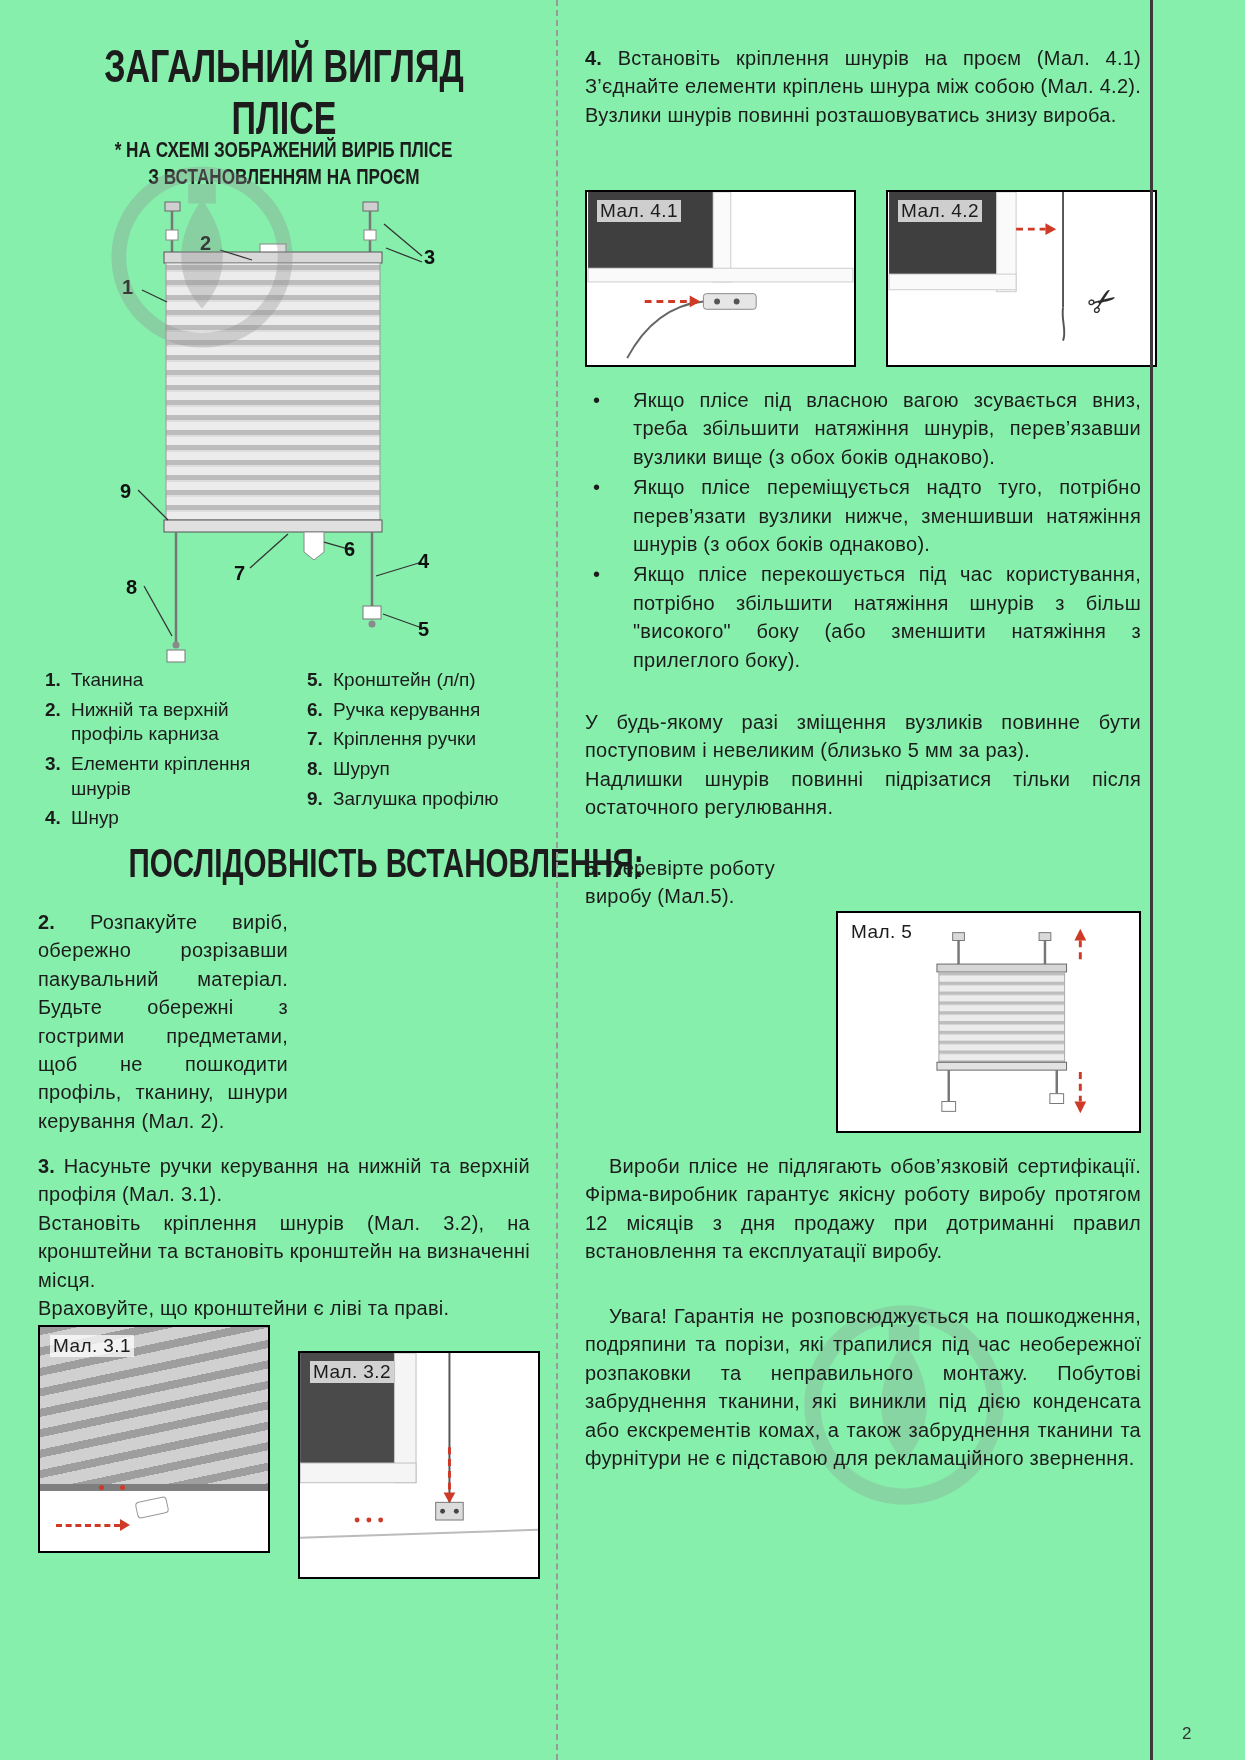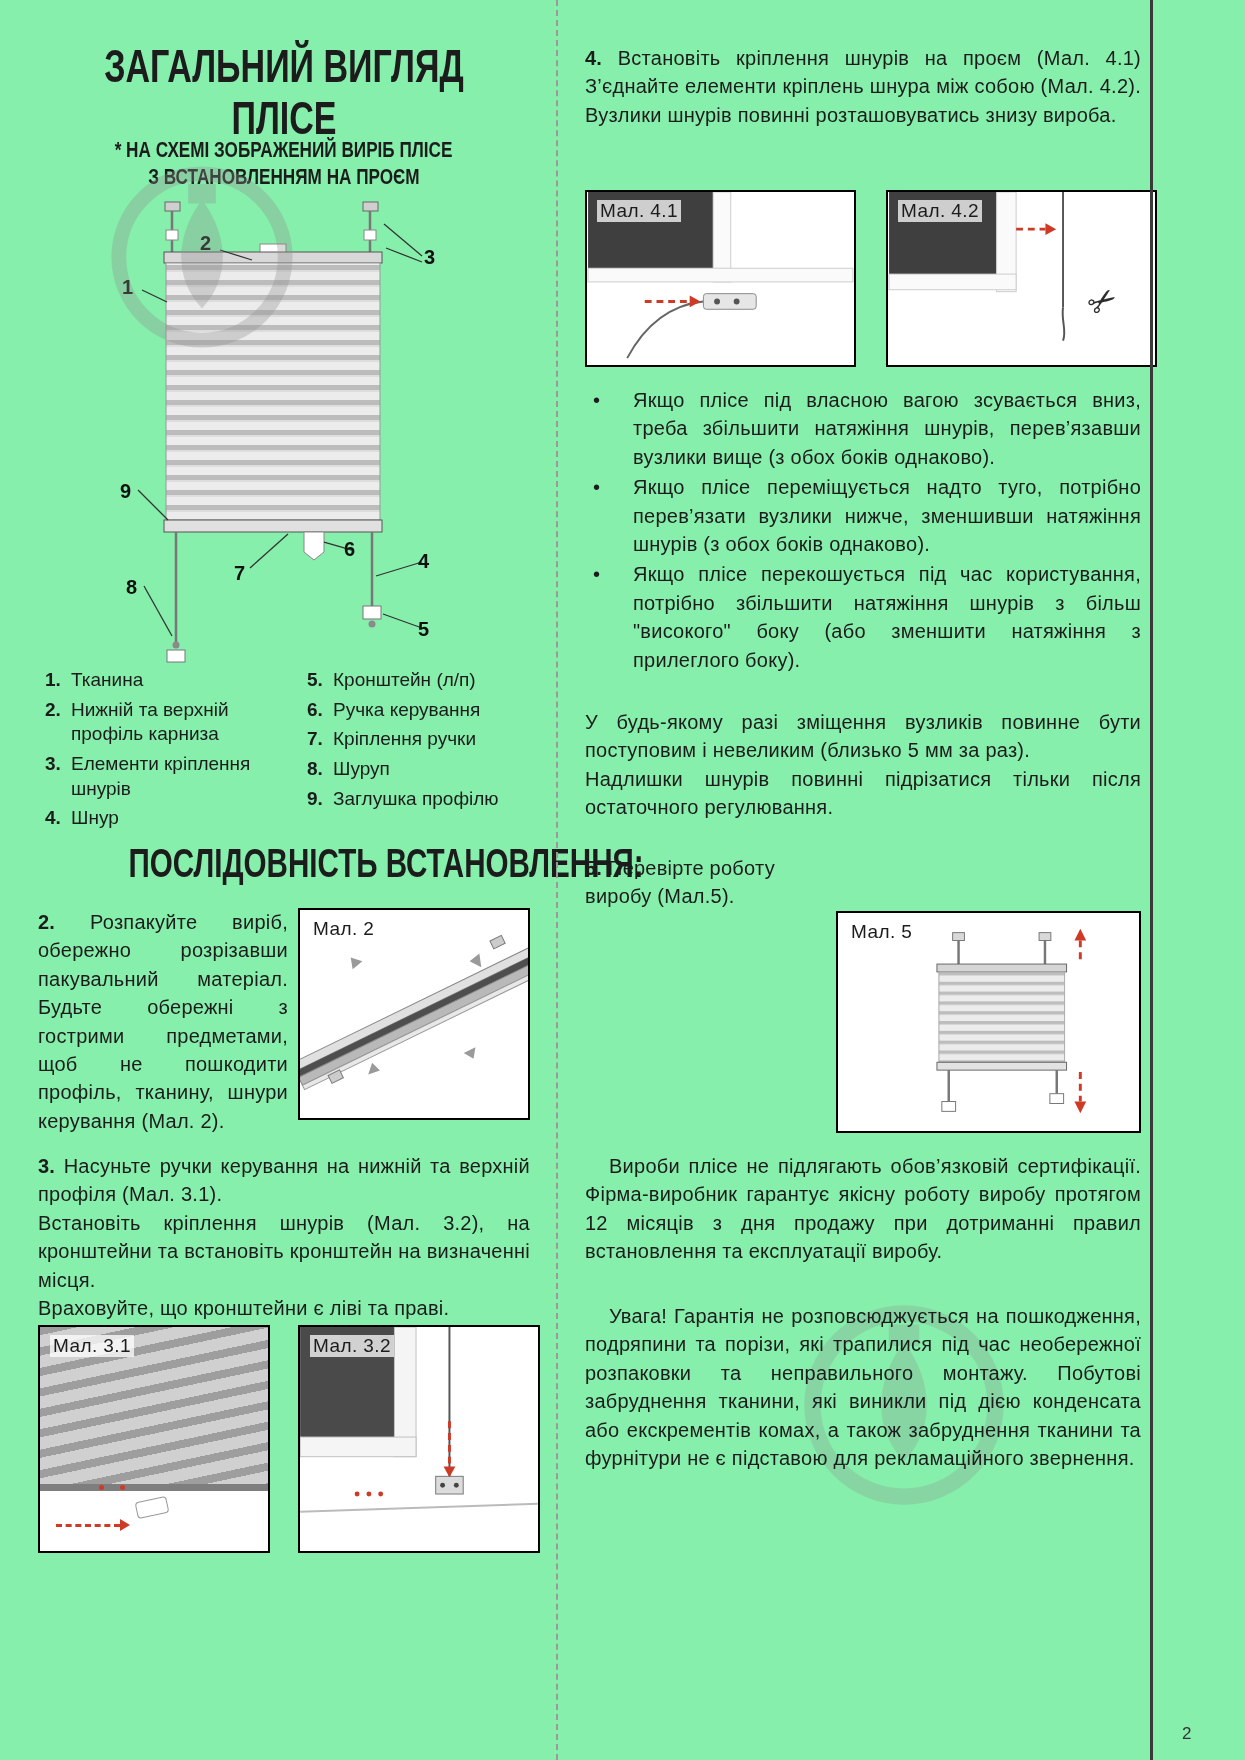--- a/index.html
+++ b/index.html
@@ -66,21 +66,21 @@
   .warranty-h { left:585px; top:1086px; width:556px; text-align:center; }
   .warranty-h .cond { font-size:38px; line-height:44px; transform:scaleX(.8); }
   .warranty-p1 { left:585px; top:1152px; width:556px; text-indent:24px; }
   .warranty-p2 { left:585px; top:1302px; width:556px; text-indent:24px; }
 
   
   .fig-box { position:relative; border:2px solid #000; background:#fff; overflow:hidden; flex:none; }
   .fig-label { position:absolute; top:8px; left:10px; font-size:19px; letter-spacing:.4px; z-index:6; background:rgba(255,255,255,.75); padding:0 3px; }
   .fig2  { width:232px; height:212px; }
   .fig31 { width:232px; height:228px; }
-  .fig32 { width:242px; height:228px; }
+  .fig32 { width:242px; height:228px;margin-top:26px; }
   .fig41, .fig42 { width:271px; height:177px; }
   .fig5  { width:305px; height:222px; margin-left:auto; }
 
   
   .f31-tex { position:absolute; left:0; top:0; right:0; height:70%;
     background:repeating-linear-gradient(168deg,#9e9e9e 0 8px,#d0d0d0 8px 20px); }
   .f31-bar { position:absolute; left:0; top:70%; width:100%; height:7px; background:#7e7e7e; }
   .f31-handle { position:absolute; left:42%; top:77%; width:32px; height:17px; background:#fff;
     border:1.5px solid #999; border-radius:4px; transform:rotate(-12deg); }
   .rdot { position:absolute; width:5px; height:5px; border-radius:50%; background:var(--red); }
@@ -231,37 +231,20 @@
   </div>
 
   <div class="abs seq-heading">
     <span class="cond">ПОСЛІДОВНІСТЬ ВСТАНОВЛЕННЯ:</span>
   </div>
 
   <div class="abs step2-row">
     <p class="body-txt step2-text">
       <b>2.</b>  <span>Розпакуйте виріб, обережно розрізавши пакувальний матеріал. Будьте обережні з гострими предметами, щоб не пошкодити профіль, тканину, шнури керування (Мал. 2).</span>
     </p>
-    <div class="fig-box fig2">
-      <span class="fig-label">Мал. 2</span>
-      <svg viewBox="0 0 238 212" width="232" height="208">
-        <g transform="rotate(-26 119 110)">
-          <rect x="-16" y="96" width="270" height="9" fill="#e0e0e0" stroke="#888"></rect>
-          <rect x="-16" y="105" width="270" height="7" fill="#4e4e4e"></rect>
-          <rect x="-16" y="112" width="270" height="9" fill="#b9b9b9" stroke="#888"></rect>
-          <rect x="-16" y="121" width="270" height="5" fill="#e8e8e8" stroke="#999"></rect>
-        </g>
-        <rect x="196" y="28" width="13" height="9" fill="#ccc" stroke="#777" transform="rotate(-26 202 32)"></rect>
-        <rect x="30" y="166" width="13" height="9" fill="#ccc" stroke="#777" transform="rotate(-26 36 170)"></rect>
-        <polygon points="52,48 64,52 54,60" fill="#9a9a9a"></polygon>
-        <polygon points="186,58 174,52 184,44" fill="#9a9a9a"></polygon>
-        <polygon points="70,168 82,164 74,156" fill="#9a9a9a"></polygon>
-        <polygon points="180,140 168,146 178,152" fill="#9a9a9a"></polygon>
-      </svg>
-    </div>
   </div>
 
   <div class="abs step3 body-txt">
     <div><b>3.</b> <span>Насуньте ручки керування на нижній та верхній профіля (Мал. 3.1).</span></div>
     <div><span>Встановіть кріплення шнурів (Мал. 3.2), на кронштейни та встановіть кронштейн на визначенні місця.</span></div>
     <div><span>Враховуйте, що кронштейни є ліві та праві.</span></div>
   </div>
 
   <div class="abs figs3">
     <div class="fig-box fig31">

